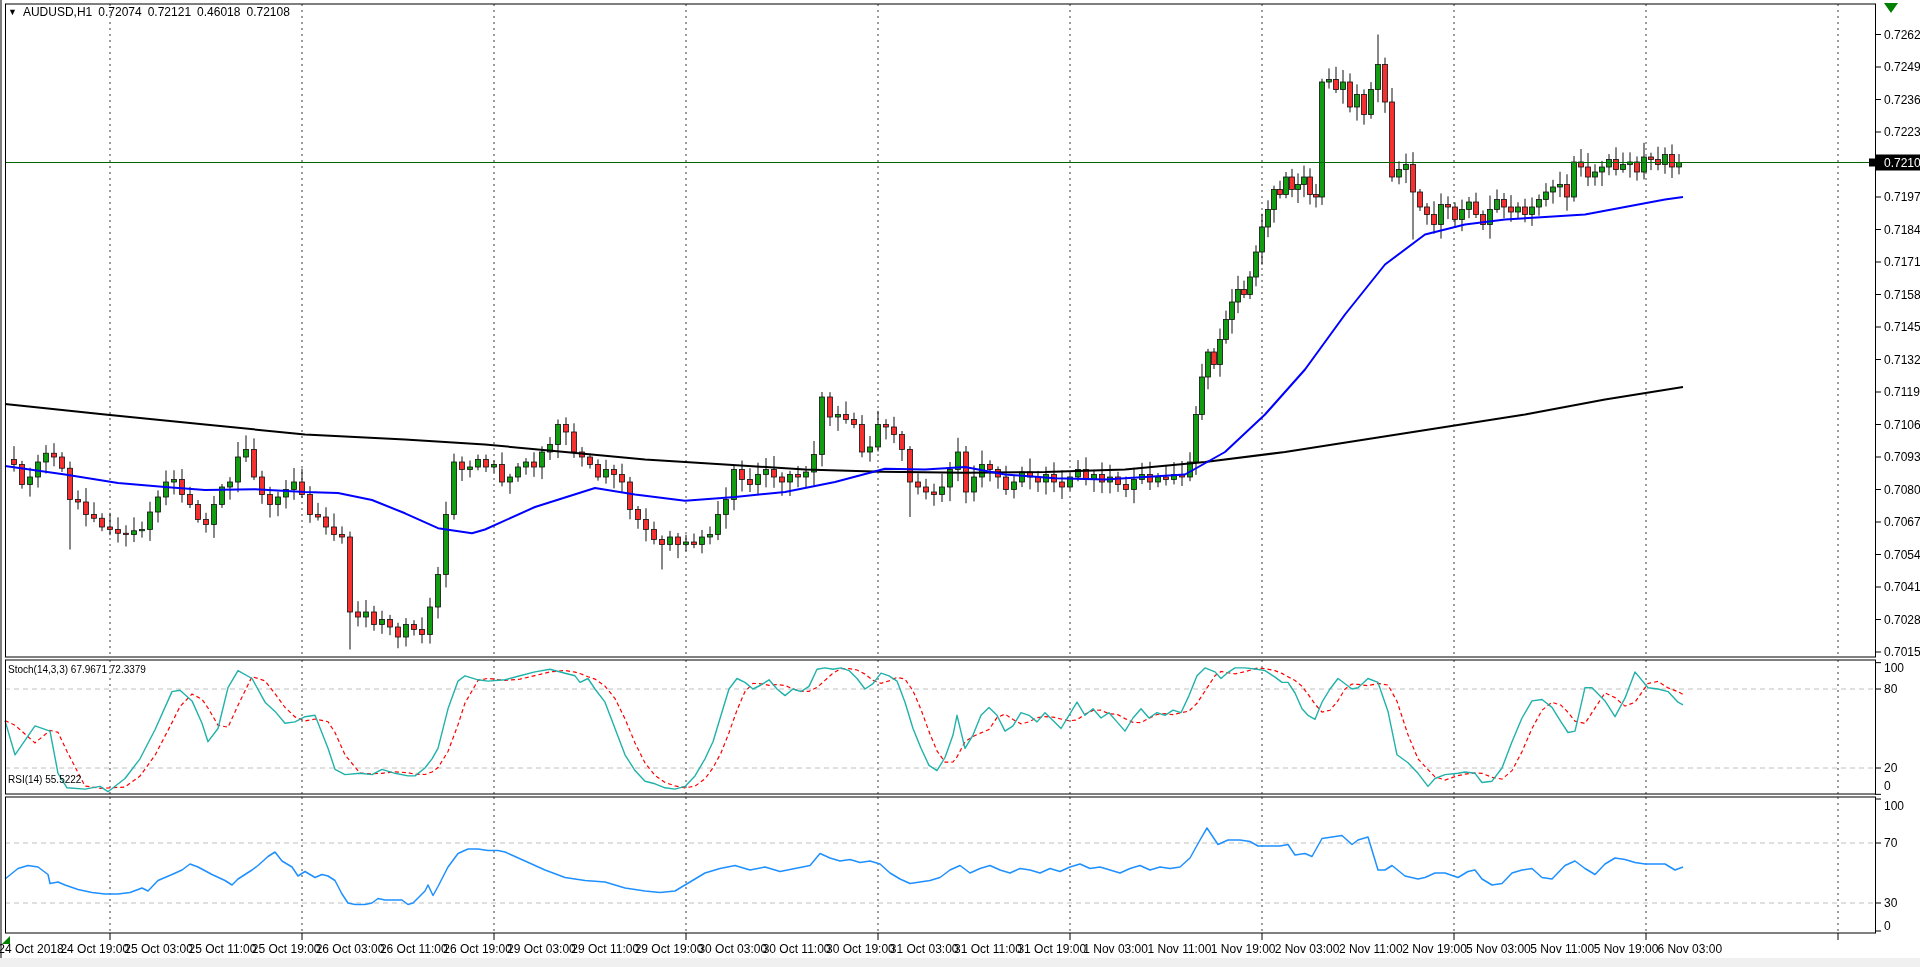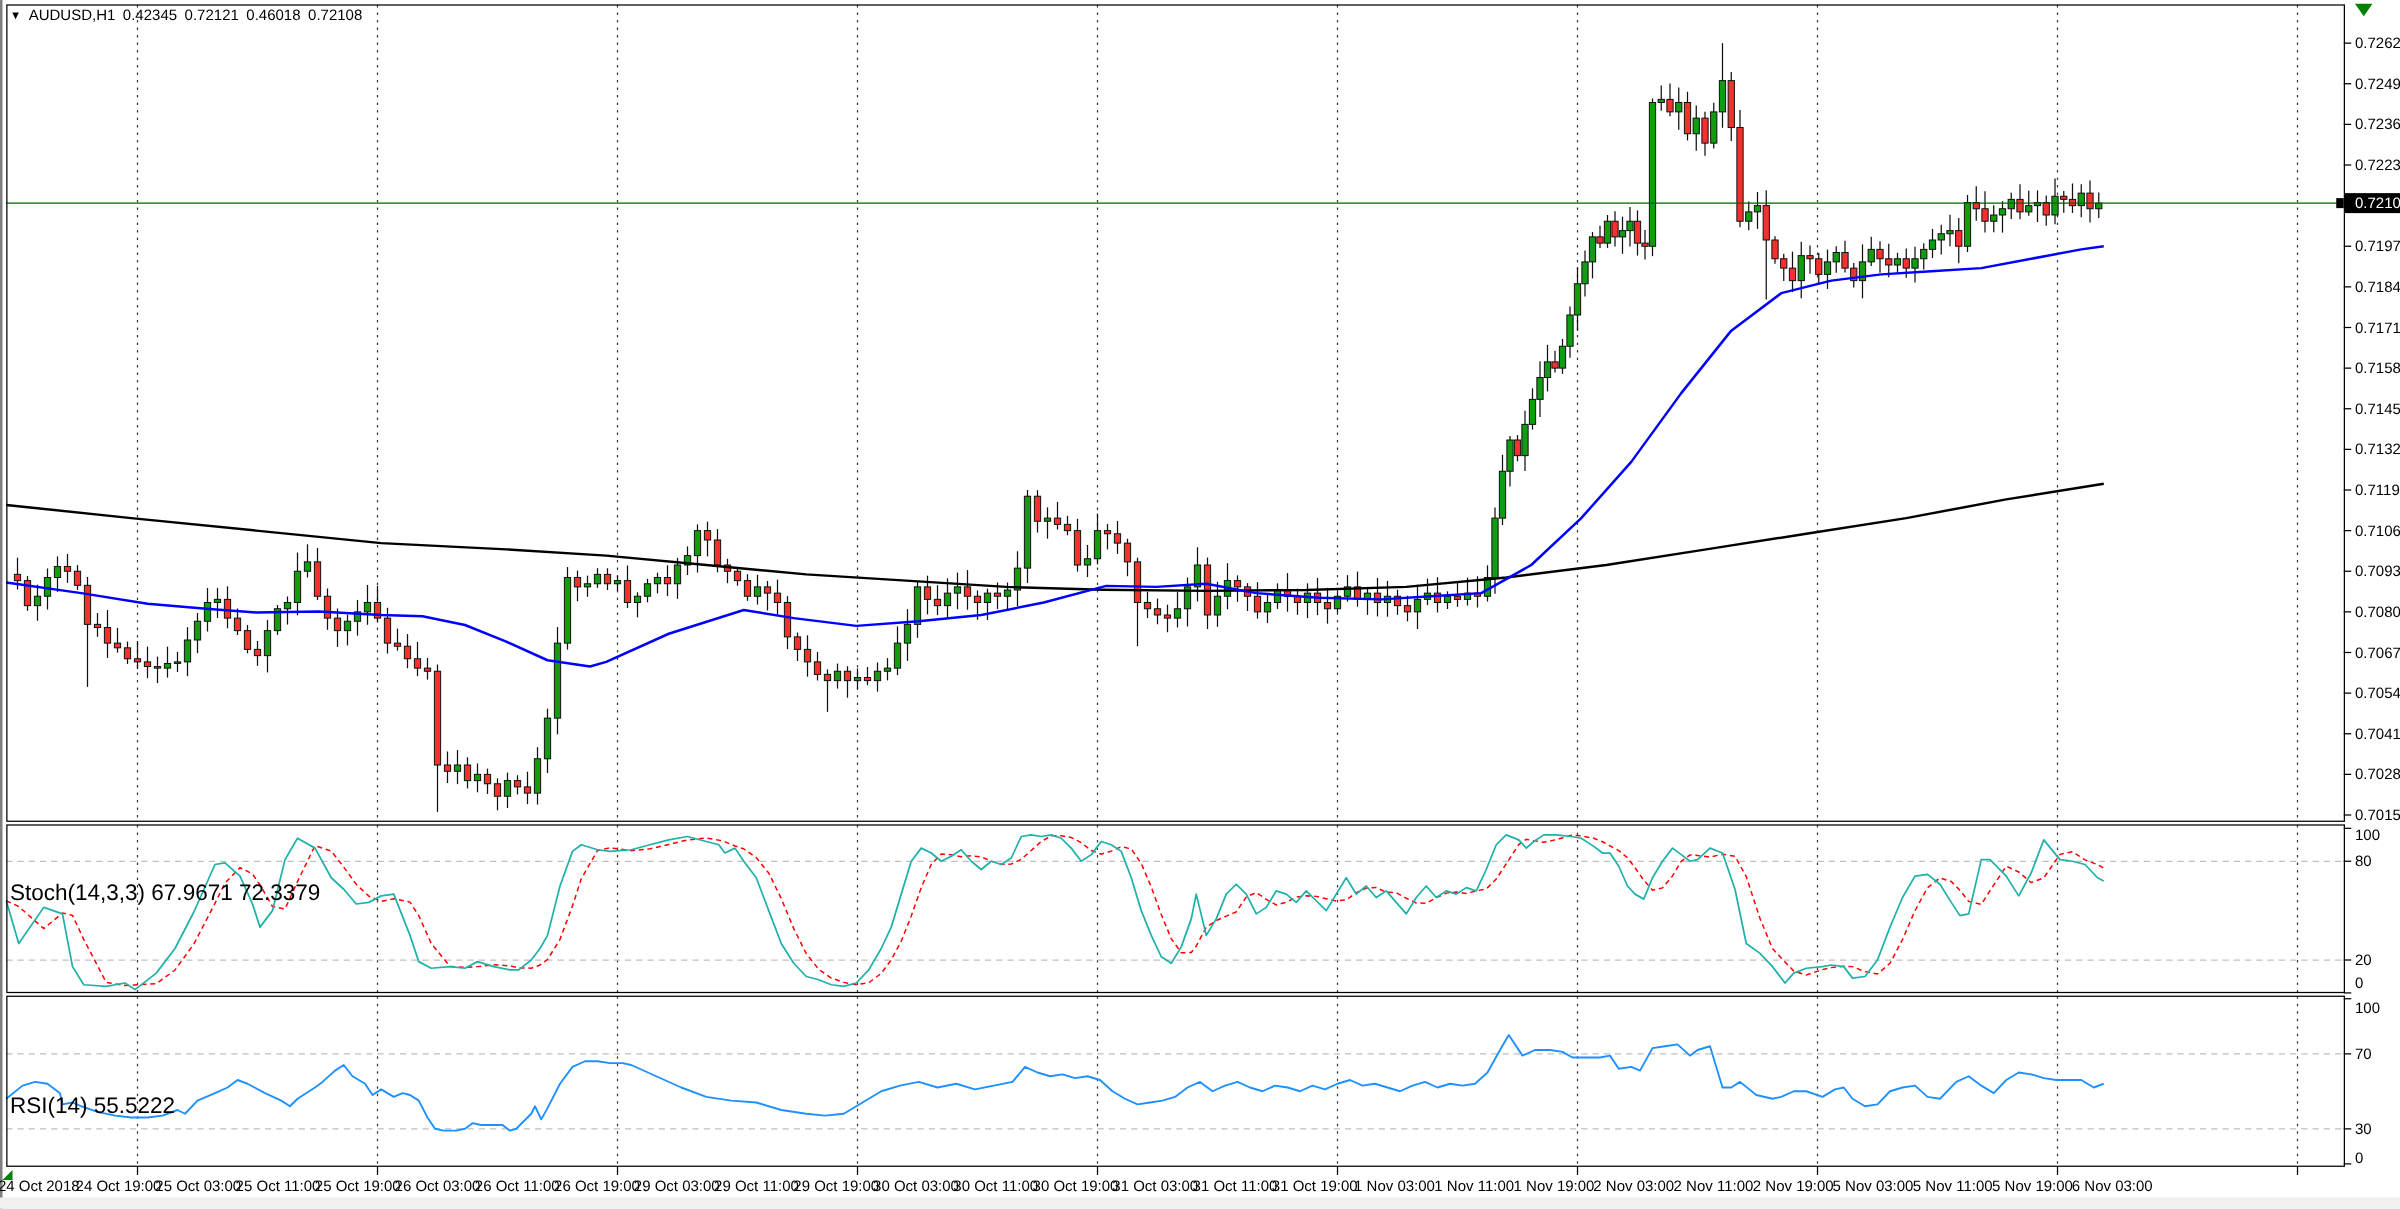--- a/index.html
+++ b/index.html
@@ -2,21 +2,21 @@
 <html><head>
 <meta charset="utf-8">
 <style>
   html,body{margin:0;padding:0;background:#c0c0c0;}
   .chart-window{position:relative;width:1920px;height:967px;background:#ffffff;
     font-family:"Liberation Sans","DejaVu Sans",sans-serif;overflow:hidden;}
   svg{position:absolute;left:0;top:0;}
   .overlay{position:absolute;font-size:12px;color:#000;white-space:nowrap;z-index:5;}
   .title-bar{left:8px;top:5px;display:flex;gap:6px;align-items:center;}
   .tri{font-size:9px;}
-  .ind-label{font-size:18px;margin-top:40px;}
+  .ind-label{font-size:10px;}
   text{font-family:"Liberation Sans","DejaVu Sans",sans-serif;}
 </style>
 </head>
 <body>
 
 <div class="chart-window">
   <svg id="chart-svg" width="1920" height="967">
       <rect x="0" y="0" width="1920" height="967" fill="#ffffff"></rect>
       <rect x="0" y="0" width="2" height="967" fill="#7f7f7f"></rect>
       <rect x="0" y="958" width="1920" height="9" fill="#f0f0f0"></rect>
@@ -610,24 +610,24 @@
         <text x="1562.1999999999998" y="953" font-size="12" fill="#000000" text-anchor="middle">5 Nov 11:00</text>
         <text x="1626" y="953" font-size="12" fill="#000000" text-anchor="middle">5 Nov 19:00</text>
         <text x="1689.8" y="953" font-size="12" fill="#000000" text-anchor="middle">6 Nov 03:00</text>
       </g>
       <polygon points="1884,3 1898,3 1891,13" fill="#008000"></polygon>
       <polygon points="2,944 10,936 10,944" fill="#008000"></polygon>
     </svg>
   <div class="overlay title-bar">
     <span class="tri">▼</span>
     <span>AUDUSD,H1</span>
-    <span>0.42345</span>
+    <span>0.72074</span>
     <span>0.72121</span>
     <span>0.46018</span>
     <span>0.72108</span>
   </div>
   <div class="overlay ind-label" style="left:8px;top:664px;">
     <span>Stoch(14,3,3)</span>&nbsp;<span>67.9671</span>&nbsp;<span>72.3379</span>
   </div>
-  <div class="overlay ind-label" style="left:8px;top:834px;">
+  <div class="overlay ind-label" style="left:8px;top:774px;">
     <span>RSI(14)</span>&nbsp;<span>55.5222</span>
   </div>
 </div>
 
 </body></html>

